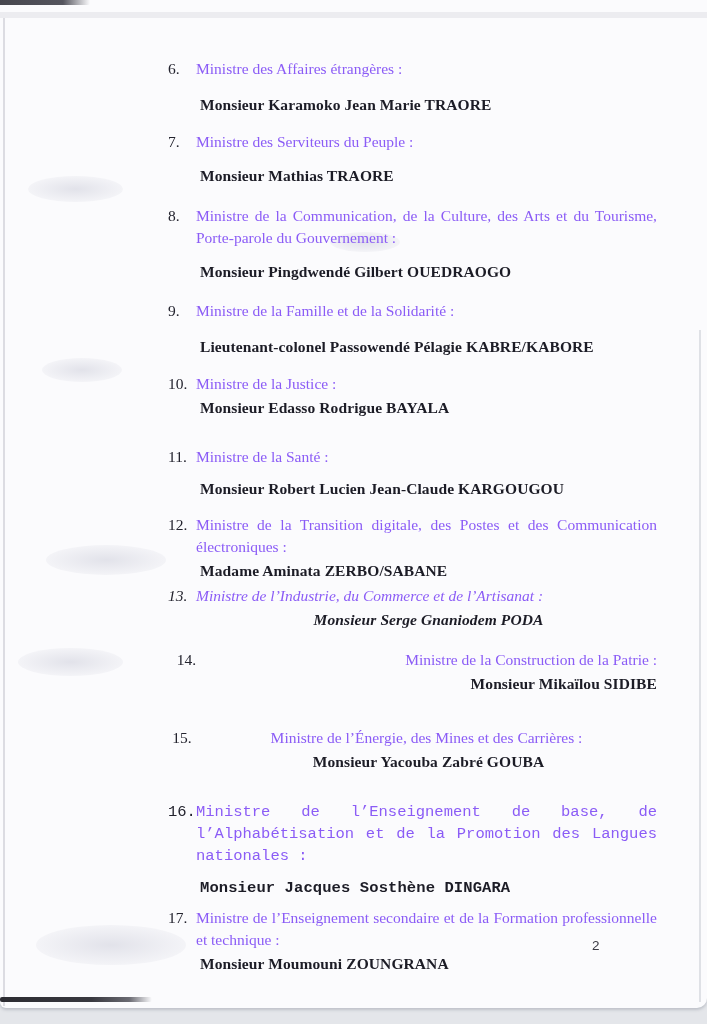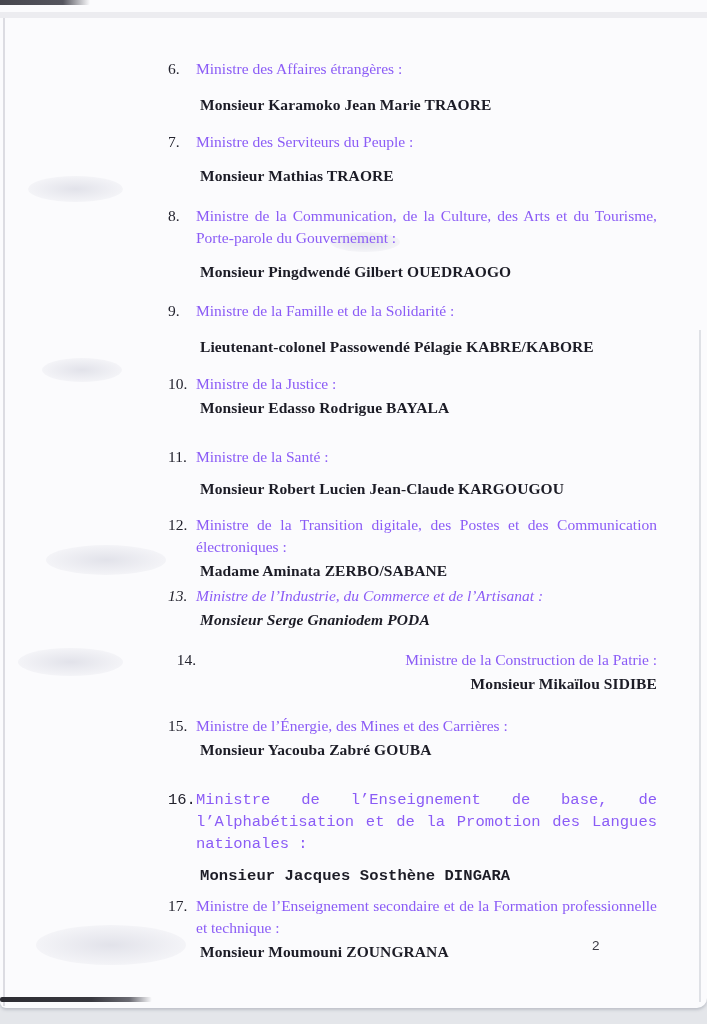--- a/index.html
+++ b/index.html
@@ -162,31 +162,31 @@
           <span class="num">12.</span>
           <div class="body">
             <div class="title justified">Ministre de la Transition digitale, des Postes et des Communication électroniques :</div>
             <div class="name" style="margin-top: 2px;">Madame Aminata ZERBO/SABANE</div>
           </div>
         </div>
         <div class="item" style="margin-top: 3px; font-style: italic;">
           <span class="num">13.</span>
           <div class="body">
             <div class="title">Ministre de l’Industrie, du Commerce et de l’Artisanat :</div>
-            <div class="name" style="margin-top: 2px;">Monsieur Serge Gnaniodem PODA</div>
+            <div class="name" style="margin-top: 2px; text-align: center;">Monsieur Serge Gnaniodem PODA</div>
           </div>
         </div>
         <div class="item" style="margin-top: 18px; text-align: right;">
           <span class="num">14.</span>
           <div class="body">
             <div class="title">Ministre de la Construction de la Patrie :</div>
             <div class="name" style="margin-top: 2px;">Monsieur Mikaïlou SIDIBE</div>
           </div>
         </div>
-        <div class="item" style="margin-top: 20px;">
+        <div class="item" style="margin-top: 32px; text-align: center;">
           <span class="num">15.</span>
           <div class="body">
             <div class="title">Ministre de l’Énergie, des Mines et des Carrières :</div>
             <div class="name" style="margin-top: 2px;">Monsieur Yacouba Zabré GOUBA</div>
           </div>
         </div>
         <div class="item" style="margin-top: 28px; font-family: Liberation Mono, monospace;">
           <span class="num">16.</span>
           <div class="body">
             <div class="title justified">Ministre de l’Enseignement de base, de l’Alphabétisation et de la Promotion des Langues nationales :</div>

